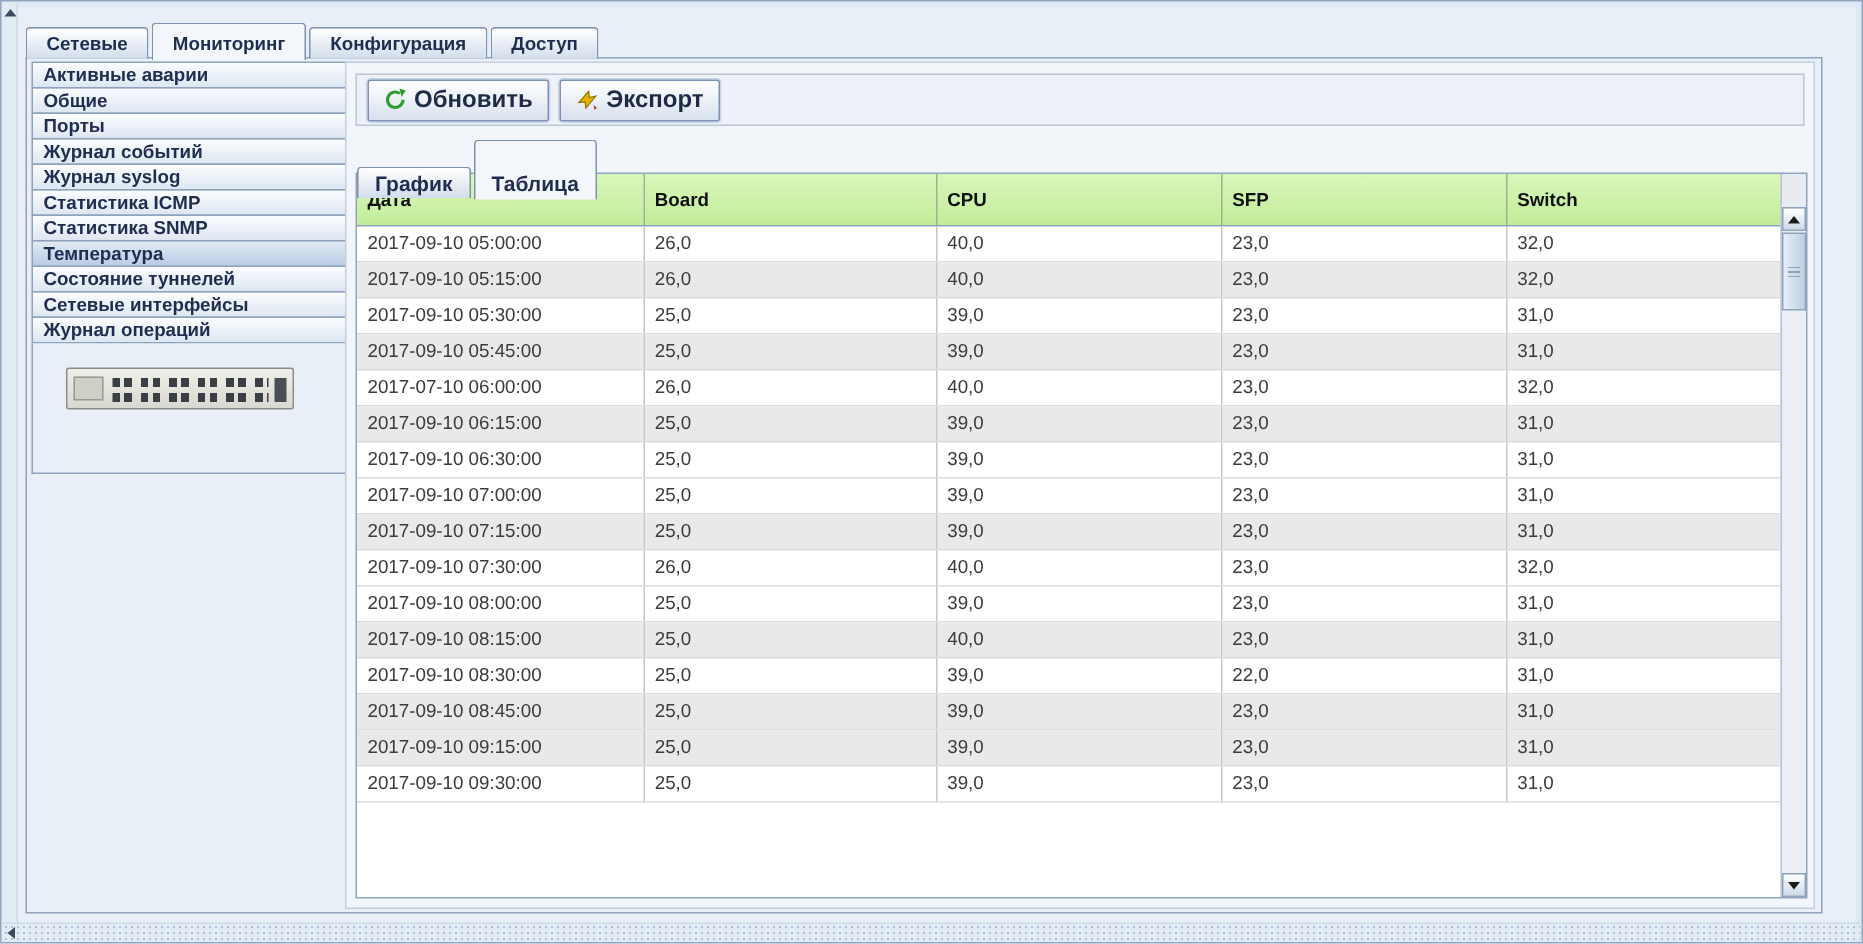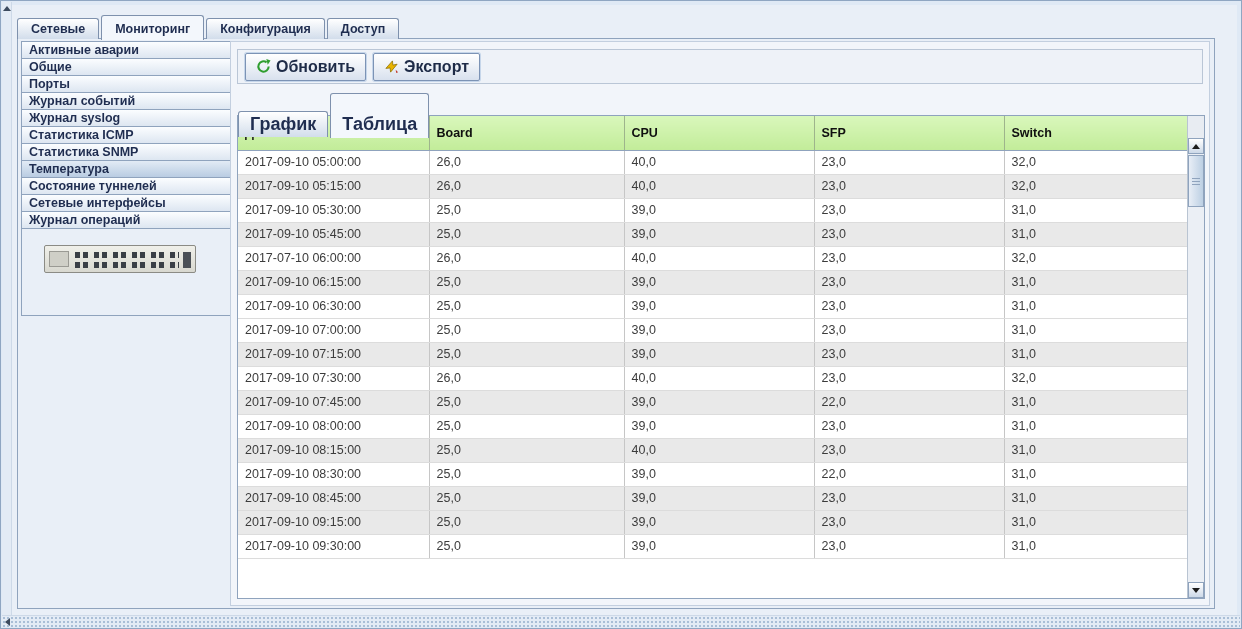--- a/index.html
+++ b/index.html
@@ -85,21 +85,21 @@
     appearance: none; display: inline-flex; align-items: center; gap: 5px;
     font-family: "Liberation Sans", sans-serif; font-size: 16px; font-weight: bold; color: #1e2b47;
     background: linear-gradient(#ffffff, #d8e1ee);
     border: 1px solid #7c93b5; border-radius: 2px;
     box-shadow: 0 0 0 1px #c6d6ea;
     padding: 4px 10px; cursor: default;
   }
   .btn .icon { display: inline-flex; width: 15px; height: 15px; }
 
   .tabbar-inner { position: absolute; left: 7px; top: 51px; z-index: 2; }
-  .tabbar-inner .tab { font-size: 18px; padding: 2px 11px; }
+  .tabbar-inner .tab { font-size: 14px; padding: 2px 11px; }
   .tabbar-inner .tab.sel { padding-top: 20px; padding-bottom: 3px; }
 
   
   .table-panel {
     position: absolute; left: 6px; top: 73px; width: 968px; height: 484px;
     border: 1px solid #8fa3bd; background: #ffffff;
   }
   table.grid { border-collapse: collapse; table-layout: fixed; width: 949px; }
   table.grid th {
     background: linear-gradient(#d9f7bb, #c2ec99);
@@ -298,27 +298,20 @@
                 <td>23,0</td>
                 <td>31,0</td>
               </tr>
               <tr>
                 <td>2017-09-10 07:30:00</td>
                 <td>26,0</td>
                 <td>40,0</td>
                 <td>23,0</td>
                 <td>32,0</td>
               </tr>
-              <tr class="alt">
-                <td>2017-09-10 07:45:00</td>
-                <td>25,0</td>
-                <td>39,0</td>
-                <td>22,0</td>
-                <td>31,0</td>
-              </tr>
               <tr>
                 <td>2017-09-10 08:00:00</td>
                 <td>25,0</td>
                 <td>39,0</td>
                 <td>23,0</td>
                 <td>31,0</td>
               </tr>
               <tr class="alt">
                 <td>2017-09-10 08:15:00</td>
                 <td>25,0</td>

